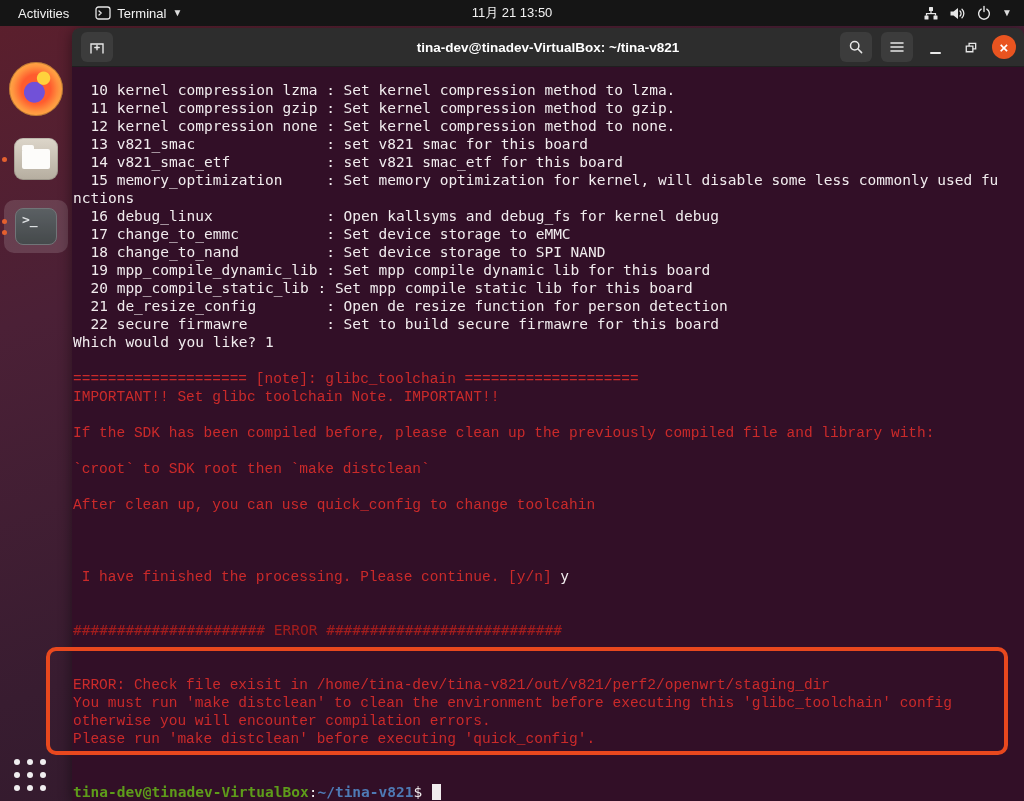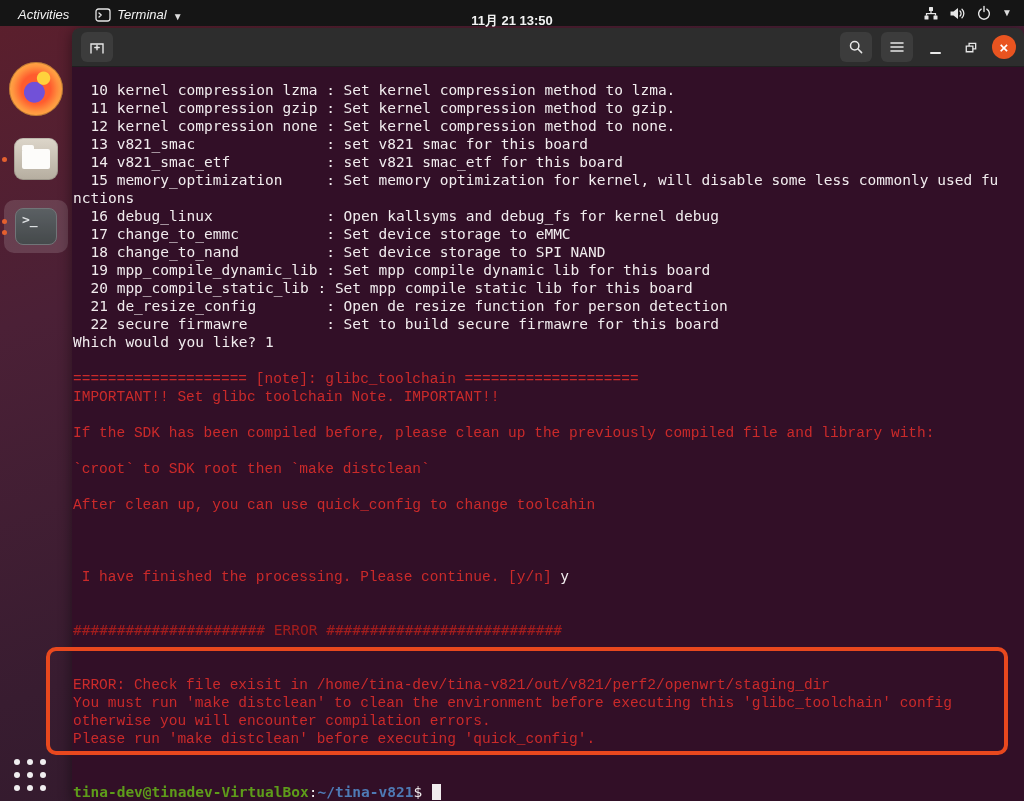--- a/index.html
+++ b/index.html
@@ -7,23 +7,23 @@
   body {
     font-family:"Liberation Sans", sans-serif;
     background:linear-gradient(160deg,#5c1f2c 0%,#4b2036 28%,#381c30 60%,#2a1728 100%);
     position:relative; color:#eee;
   }
 
   
   .topbar { position:absolute; top:0; left:0; width:1024px; height:26px;
     background:var(--topbar-bg); display:flex; align-items:center; font-size:13px; color:#f2f2f2; z-index:30; }
   .tb-left { display:flex; align-items:center; gap:26px; padding-left:18px; }
-  .tb-item { display:flex; align-items:flex-end; gap:6px; height:18px; cursor:default;font-style:italic; }
+  .tb-item { display:flex; align-items:center; gap:6px; height:18px; cursor:default; }
   .panel-term-icon svg, .tb-right svg { display:block; }
-  .tb-clock { position:absolute; left:50%; top:0; transform:translateX(-50%); height:22px; line-height:26px; font-weight:700; font-size:13px;margin-top:8px; }
+  .tb-clock { position:absolute; left:50%; top:0; transform:translateX(-50%); height:22px; line-height:26px; font-weight:400; font-size:13px; }
   .tb-right { position:absolute; right:6px; top:0; height:26px; display:flex; align-items:center; gap:10px; padding:0 6px; }
   .caret { font-size:10px; line-height:1; color:#ddd; }
 
   
   .dock { position:absolute; left:0; top:26px; width:72px; bottom:0; z-index:5; }
   .dock-item { position:absolute; left:0; width:72px; display:flex; justify-content:center; }
   .dock-hl { position:absolute; left:4px; right:4px; top:-8px; bottom:-8px; background:rgba(255,255,255,.14); border-radius:10px; }
   .dots { position:absolute; left:2px; top:0; bottom:0; display:flex; flex-direction:column; justify-content:center; gap:6px; }
   .dot { width:5px; height:5px; border-radius:50%; background:var(--dock-dot-orange); }
   .ff-icon { width:54px; height:54px; border-radius:50%;
@@ -162,20 +162,21 @@
 </div>
 
 <div class="window">
   <div class="titlebar">
     <button class="hbtn newtab">
       <svg width="18" height="16" viewBox="0 0 18 16" fill="none" stroke="#e6e6e6" stroke-width="1.4" stroke-linecap="round">
         <path d="M3 14V5h12v9"></path>
         <path d="M9 6.3v4.4M6.8 8.5h4.4"></path>
       </svg>
     </button>
+    <div class="wtitle">tina-dev@tinadev-VirtualBox: ~/tina-v821</div>
     <div class="controls">
       <button class="hbtn">
         <svg width="16" height="16" viewBox="0 0 16 16" fill="none" stroke="#e6e6e6" stroke-width="1.5" stroke-linecap="round">
           <circle cx="6.7" cy="6.7" r="4.2"></circle>
           <path d="M10 10l3.6 3.6"></path>
         </svg>
 
       </button>
       <button class="hbtn">
         <svg width="14" height="12" viewBox="0 0 14 12" stroke="#e6e6e6" stroke-width="1.6" stroke-linecap="round">

